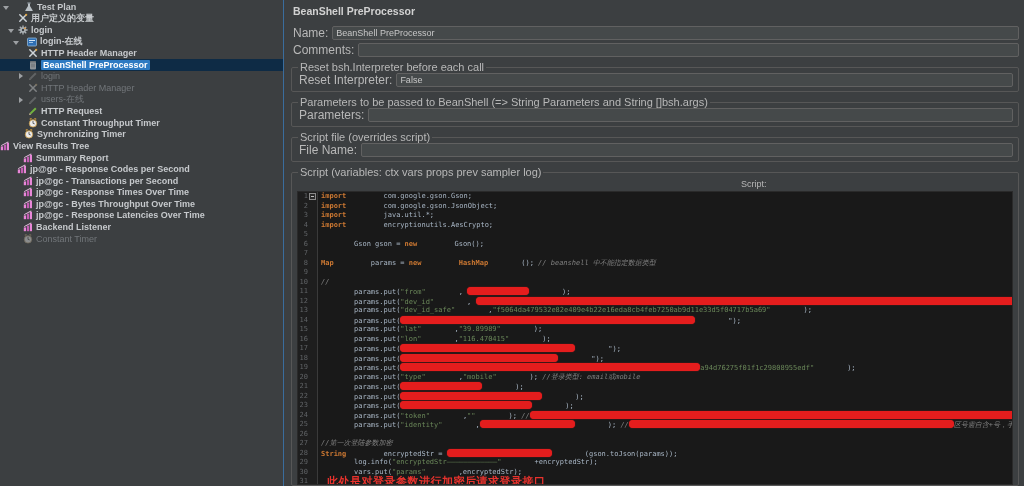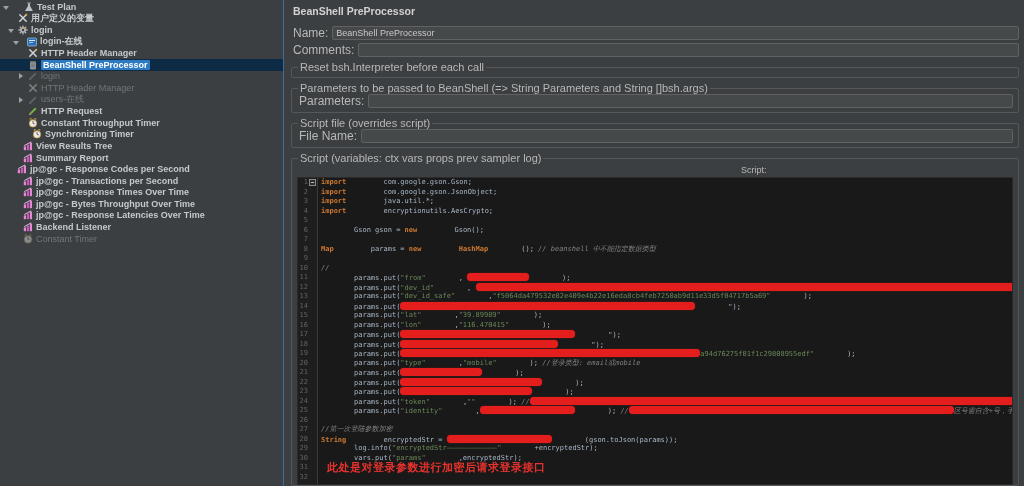--- a/index.html
+++ b/index.html
@@ -186,33 +186,33 @@
           <svg viewBox="0 0 10 10">
             <rect x="1.6" y="0.3" width="2.2" height="1.3" rx="0.5" fill="#c7953c" transform="rotate(-22 2.7 0.9)"></rect>
             <rect x="6.2" y="0.3" width="2.2" height="1.3" rx="0.5" fill="#c7953c" transform="rotate(22 7.3 0.9)"></rect>
             <circle cx="5" cy="5.4" r="3.7" fill="#ececec" stroke="#c7953c" stroke-width="0.8"></circle>
             <line x1="5" y1="5.4" x2="5" y2="2.9" stroke="#444" stroke-width="0.8"></line>
             <line x1="5" y1="5.4" x2="6.7" y2="5.9" stroke="#444" stroke-width="0.8"></line>
           </svg>
         </span>
         <span class="tlabel">Constant Throughput Timer</span>
       </div>
-      <div class="trow" style="padding-left: 24px; margin-left: 8px;">
+      <div class="trow" style="padding-left: 24px;">
         <span class="ticon">
           <svg viewBox="0 0 10 10">
             <rect x="1.6" y="0.3" width="2.2" height="1.3" rx="0.5" fill="#c7953c" transform="rotate(-22 2.7 0.9)"></rect>
             <rect x="6.2" y="0.3" width="2.2" height="1.3" rx="0.5" fill="#c7953c" transform="rotate(22 7.3 0.9)"></rect>
             <circle cx="5" cy="5.4" r="3.7" fill="#ececec" stroke="#c7953c" stroke-width="0.8"></circle>
             <line x1="5" y1="5.4" x2="5" y2="2.9" stroke="#444" stroke-width="0.8"></line>
             <line x1="5" y1="5.4" x2="6.7" y2="5.9" stroke="#444" stroke-width="0.8"></line>
           </svg>
         </span>
         <span class="tlabel">Synchronizing Timer</span>
       </div>
-      <div class="trow" style="padding-left: 23px;">
+      <div class="trow" style="">
         <span class="ticon">
           <svg viewBox="0 0 10 10">
             <rect x="0.8" y="5.4" width="2.2" height="3.8" fill="#e887d8"></rect>
             <rect x="3.8" y="3.6" width="2.2" height="5.6" fill="#c45db4"></rect>
             <rect x="6.8" y="1.6" width="2.2" height="7.6" fill="#e887d8"></rect>
             <path d="M1.2 4.6L8.2 0.9" stroke="#f2c7ea" stroke-width="0.9" fill="none"></path>
           </svg>
         </span>
         <span class="tlabel">View Results Tree</span>
       </div>
@@ -314,20 +314,24 @@
       <span class="flabel">Name:</span>
       <input class="finput" value="BeanShell PreProcessor" style="">
     </div>
     <div class="frow">
       <span class="flabel">Comments:</span>
       <input class="finput" value="" style="">
     </div>
 
     <fieldset>
       <legend>Reset bsh.Interpreter before each call</legend>
+      <div class="frow">
+        <span class="flabel">Reset Interpreter:</span>
+        <input class="finput" value="False" style="">
+      </div>
     </fieldset>
 
     <fieldset>
       <legend>Parameters to be passed to BeanShell (=&gt; String Parameters and String []bsh.args)</legend>
       <div class="frow">
         <span class="flabel">Parameters:</span>
         <input class="finput" value="" style="">
       </div>
     </fieldset>
 

